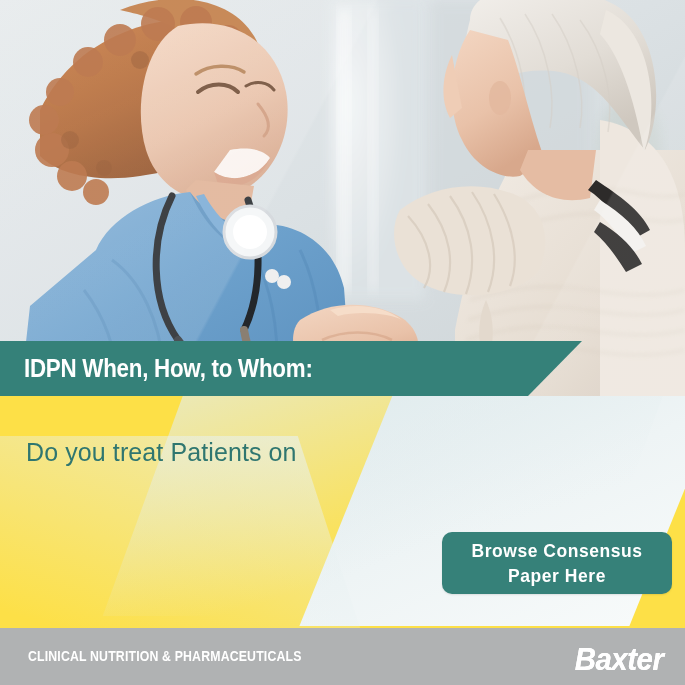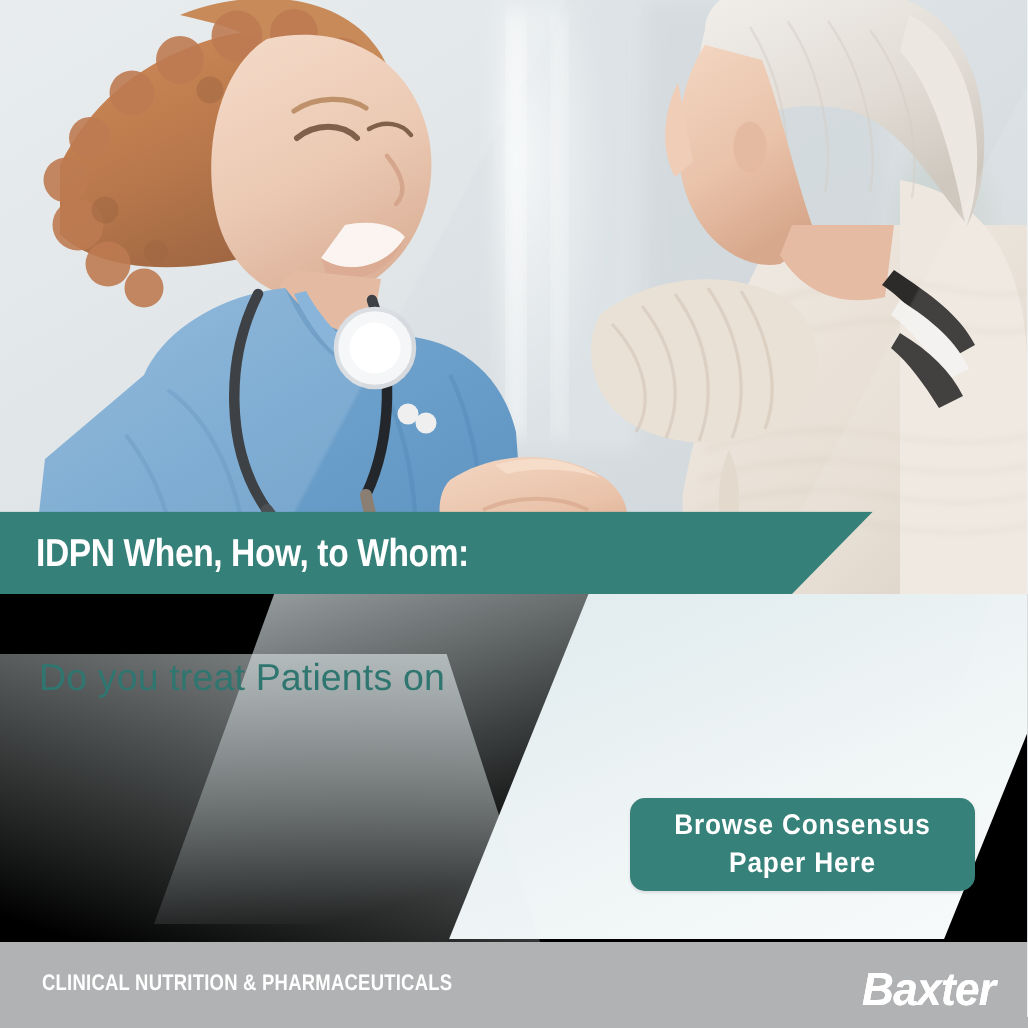--- a/index.html
+++ b/index.html
@@ -64,21 +64,21 @@
     line-height: 38px;
   }
 
   
   .panel {
     position: absolute;
     left: 0;
     top: 396px;
     width: 685px;
     height: 232px;
-    background: #000000;
+    background: #fde047;
     overflow: hidden;
   }
   .panel-shapes {
     position: absolute;
     left: 0; top: 0; width: 685px; height: 232px;
   }
   .shape-a {
     position: absolute;
     left: 360px; top: -70px;
     width: 330px; height: 300px;
@@ -108,21 +108,21 @@
     font-size: 25px;
     font-weight: normal;
     line-height: 40px;
     letter-spacing: 0.1px;
     max-width: 420px;
   }
 
   
   .cta {
     position: absolute;
-    left: 420px;
+    left: 442px;
     top: 136px;
     width: 230px;
     height: 62px;
     background: #368179;
     border: none;
     border-radius: 10px;
     color: #ffffff;
     cursor: pointer;
     padding: 0;
     font-family: "Liberation Sans", sans-serif;

